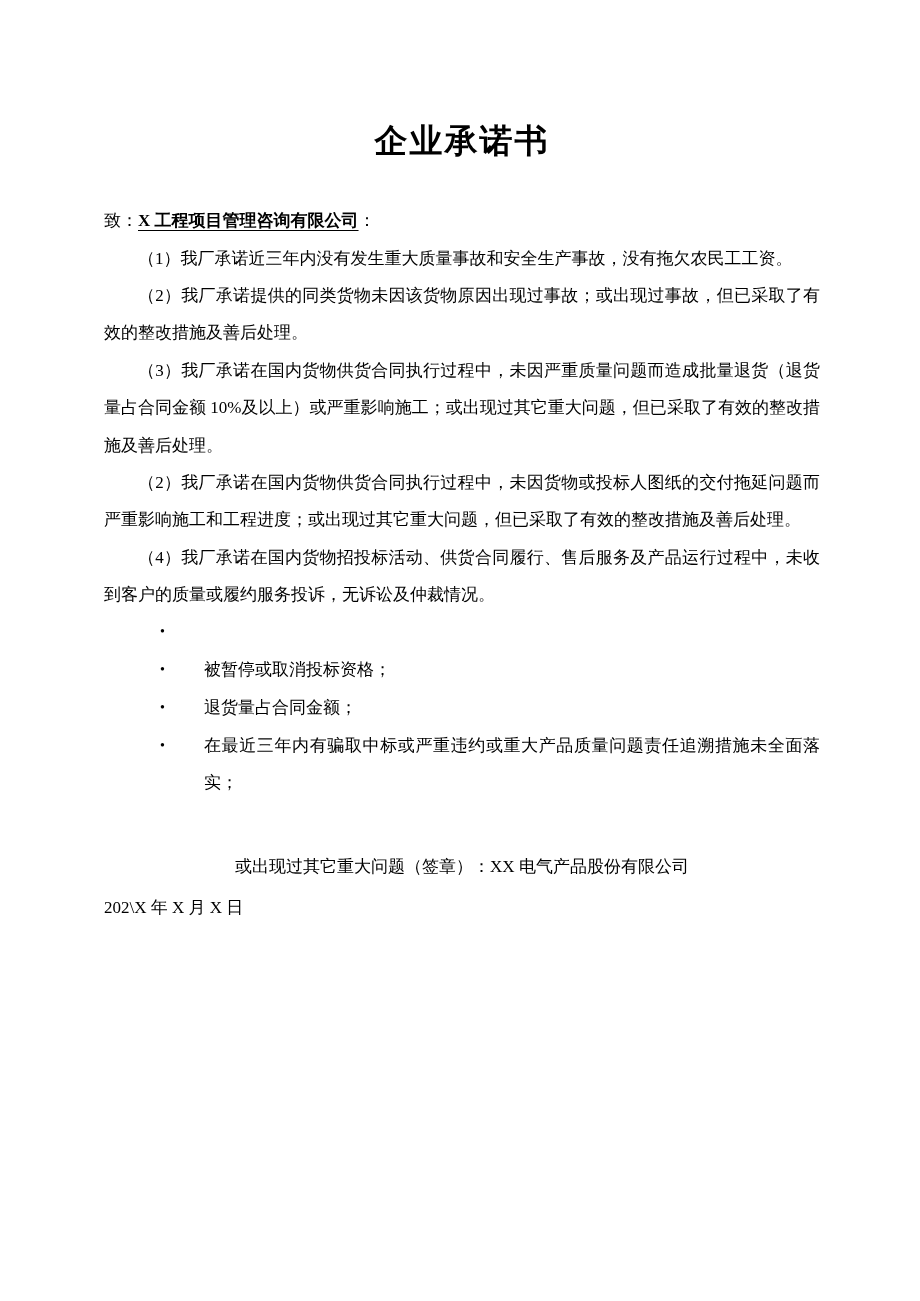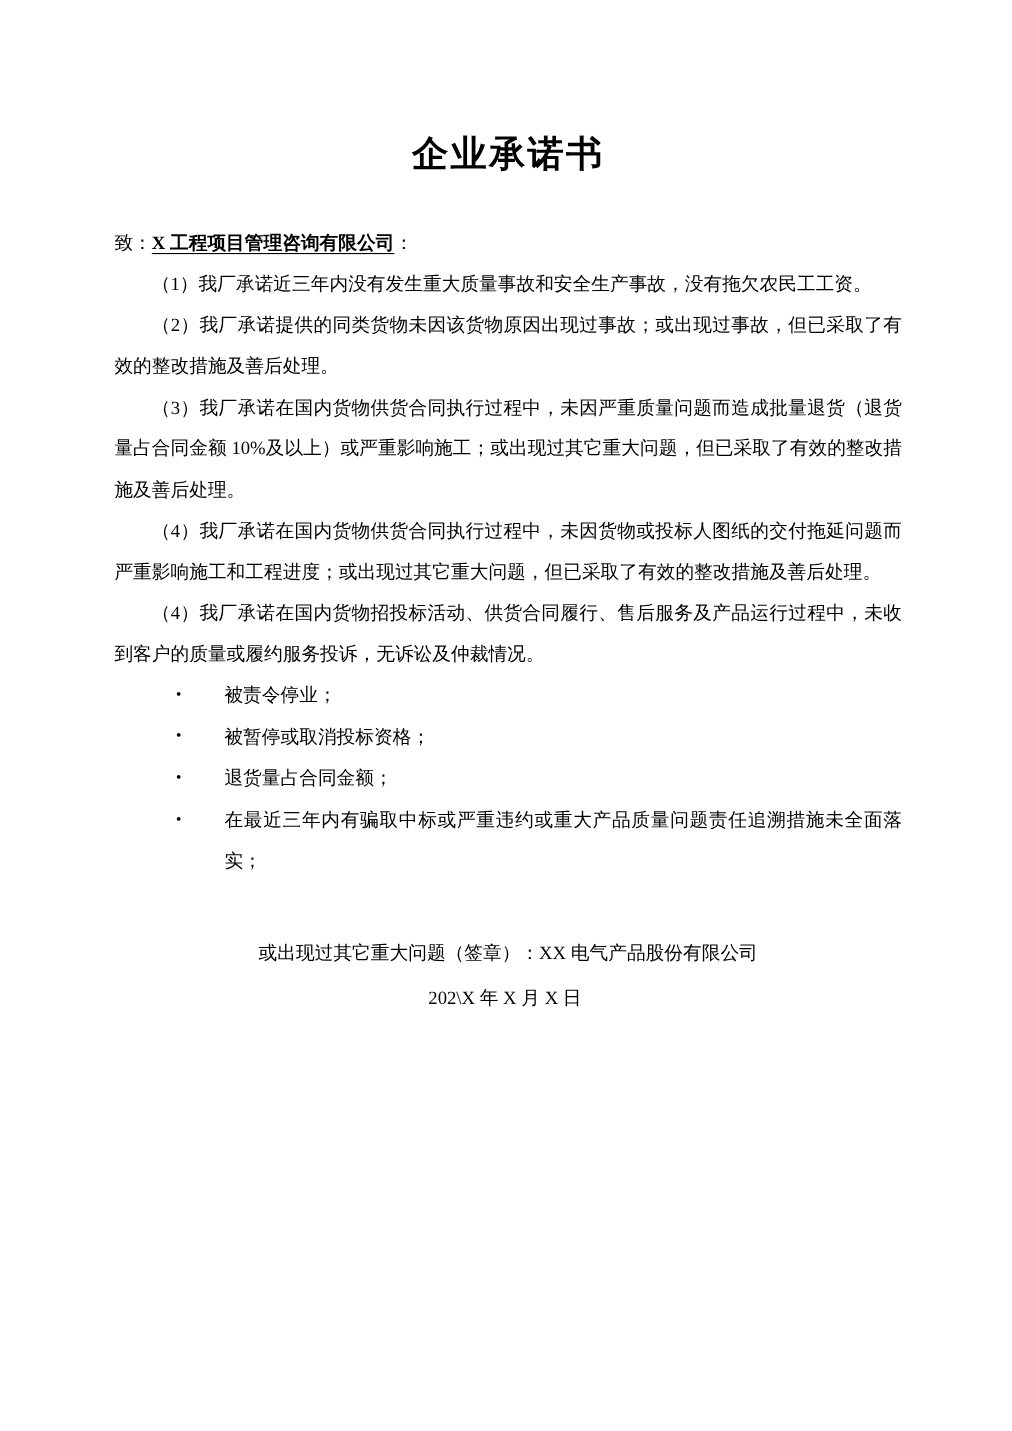--- a/index.html
+++ b/index.html
@@ -70,47 +70,46 @@
     line-height: 2.2;
     margin: 0;
   }
   .sig-line-2 {
     text-align: center;
     line-height: 2.2;
     margin: 0;
     padding-left: 60px;
   }
   .date-line {
-    text-align: center;
+    text-align: left;
     line-height: 2.2;
     margin: 4px 0 0 0;
     padding-right: 6px;
   }
 </style>
 </head>
 <body>
 
 <div class="page">
 
   <h1 class="doc-title">企业承诺书</h1>
 
   <p class="salutation">
     <span>致：</span><span class="company">X 工程项目管理咨询有限公司</span><span>：</span>
   </p>
 
   <p class="para">（1）我厂承诺近三年内没有发生重大质量事故和安全生产事故，没有拖欠农民工工资。</p>
   <p class="para">（2）我厂承诺提供的同类货物未因该货物原因出现过事故；或出现过事故，但已采取了有效的整改措施及善后处理。</p>
   <p class="para">（3）我厂承诺在国内货物供货合同执行过程中，未因严重质量问题而造成批量退货（退货量占合同金额 10%及以上）或严重影响施工；或出现过其它重大问题，但已采取了有效的整改措施及善后处理。</p>
-  <p class="para">（4）我厂承诺在国内货物供货合同执行过程中，未因货物或投标人图纸的交付拖延问题而严重影响施工和工程进度；或出现过其它重大问题，但已采取了有效的整改措施及善后处理。</p>
+  <p class="para">（2）我厂承诺在国内货物供货合同执行过程中，未因货物或投标人图纸的交付拖延问题而严重影响施工和工程进度；或出现过其它重大问题，但已采取了有效的整改措施及善后处理。</p>
   <p class="para">（4）我厂承诺在国内货物招投标活动、供货合同履行、售后服务及产品运行过程中，未收到客户的质量或履约服务投诉，无诉讼及仲裁情况。</p>
 
   <ul class="bullet-list">
     <li class="bullet-item">
       <span class="bullet-marker">•</span>
-      <span class="bullet-text">被责令停业；</span>
     </li>
     <li class="bullet-item">
       <span class="bullet-marker">•</span>
       <span class="bullet-text">被暂停或取消投标资格；</span>
     </li>
     <li class="bullet-item">
       <span class="bullet-marker">•</span>
       <span class="bullet-text">退货量占合同金额；</span>
     </li>
     <li class="bullet-item">

